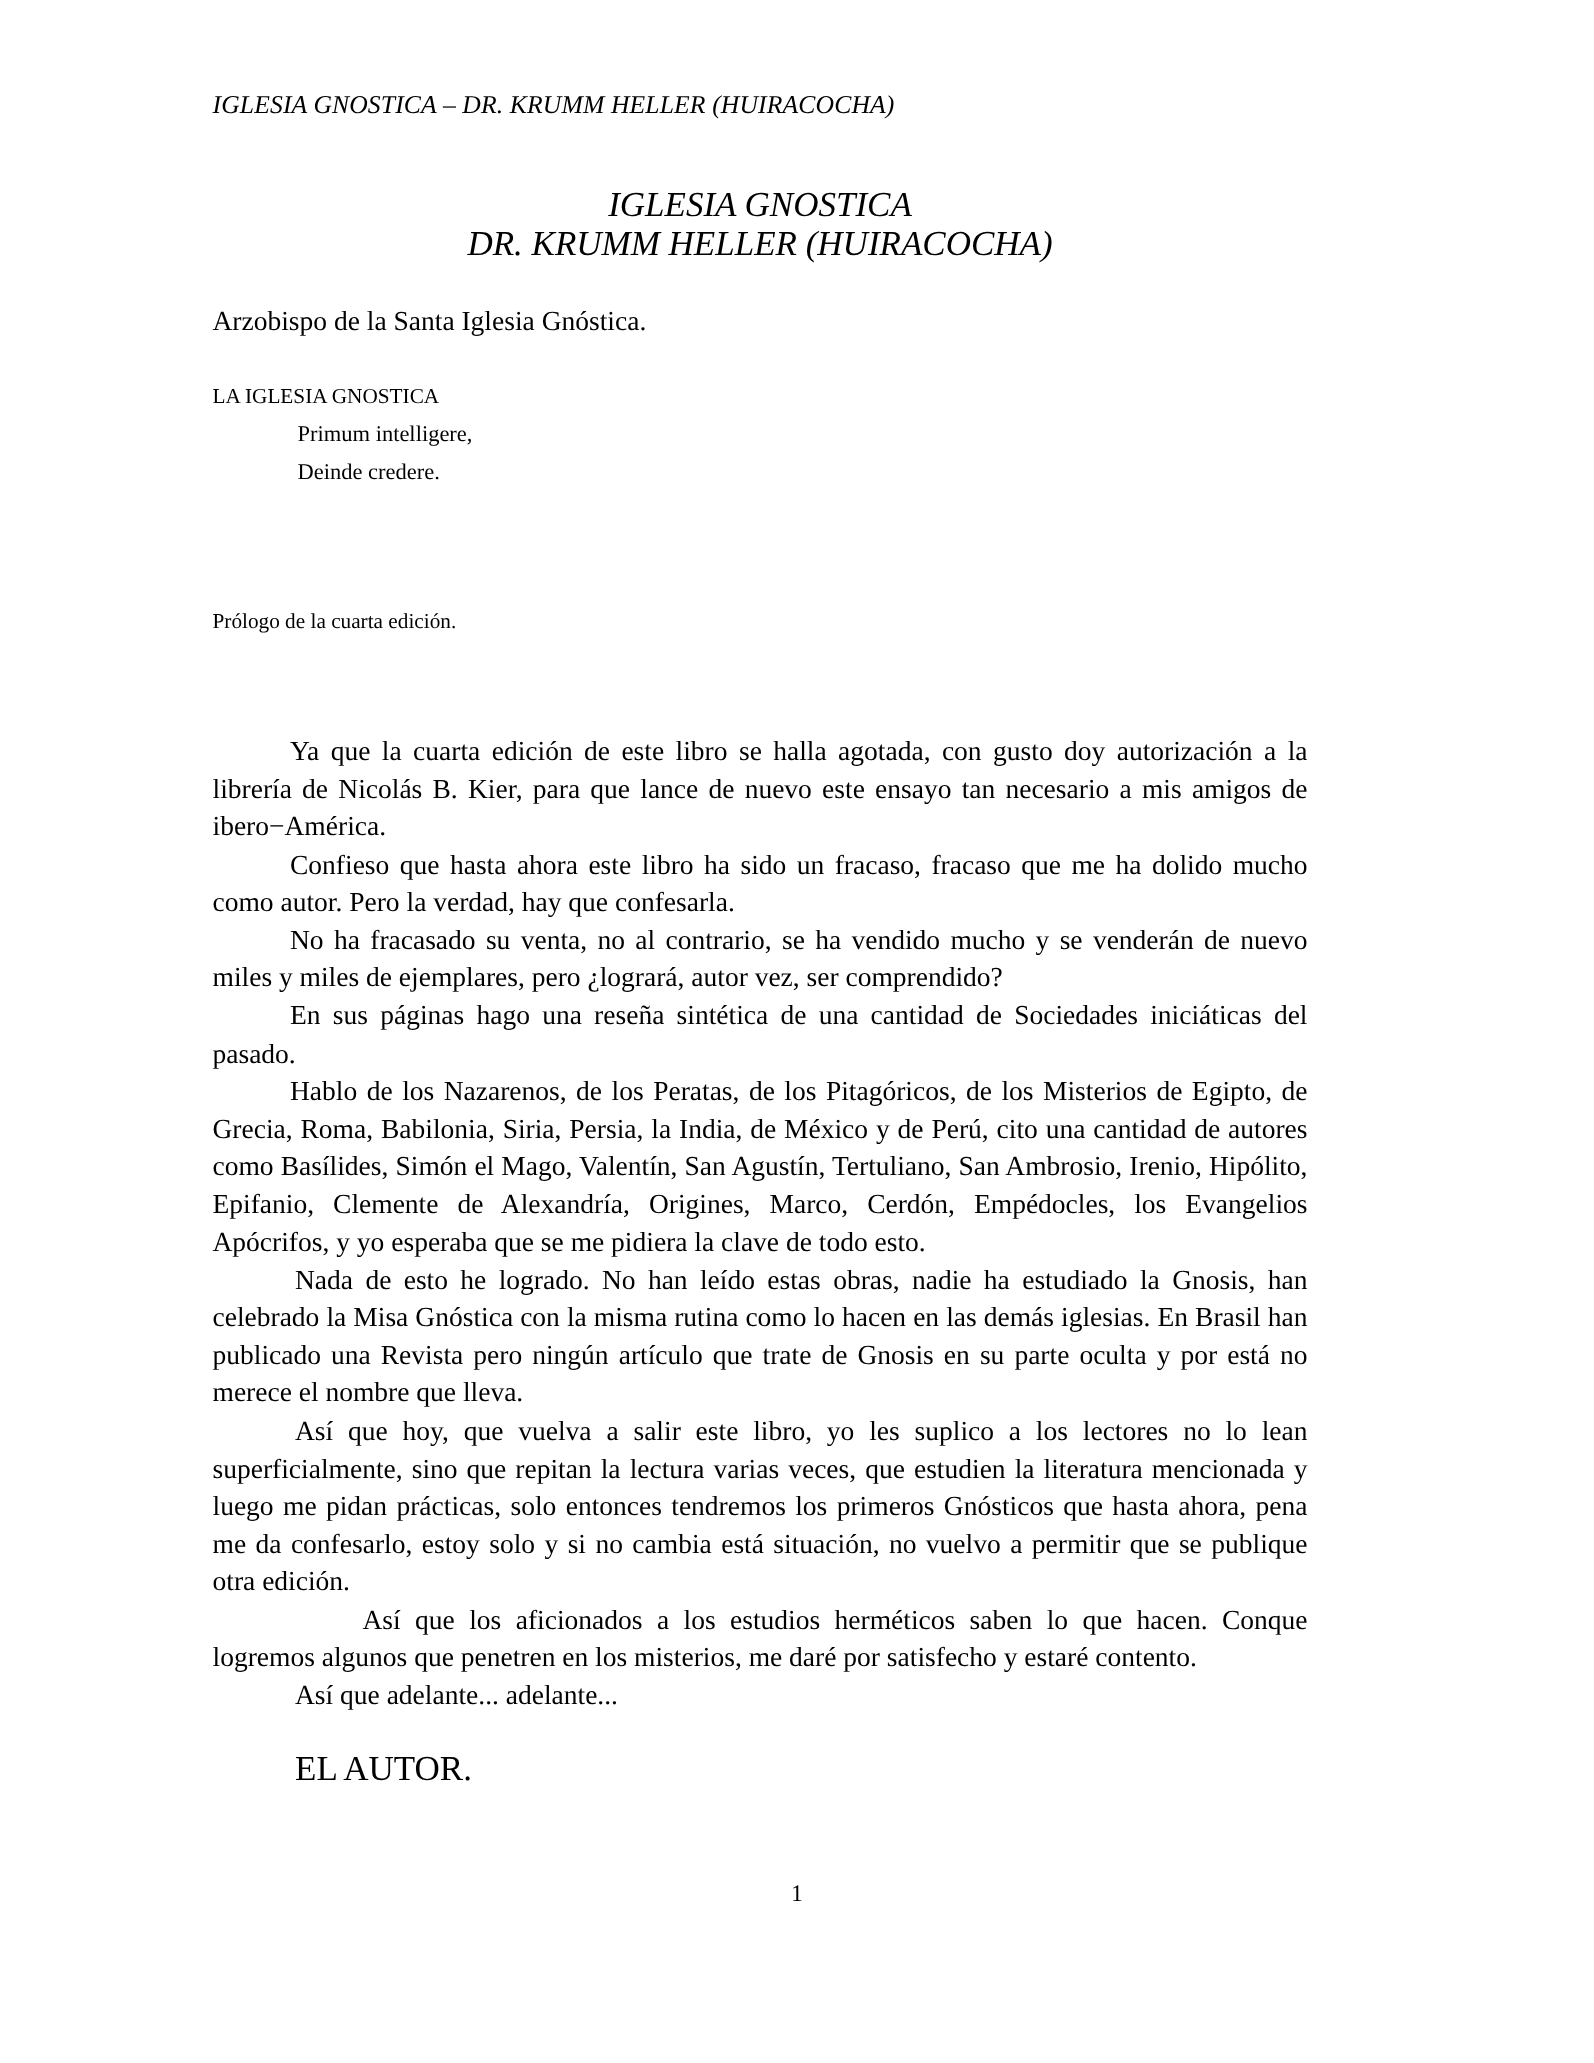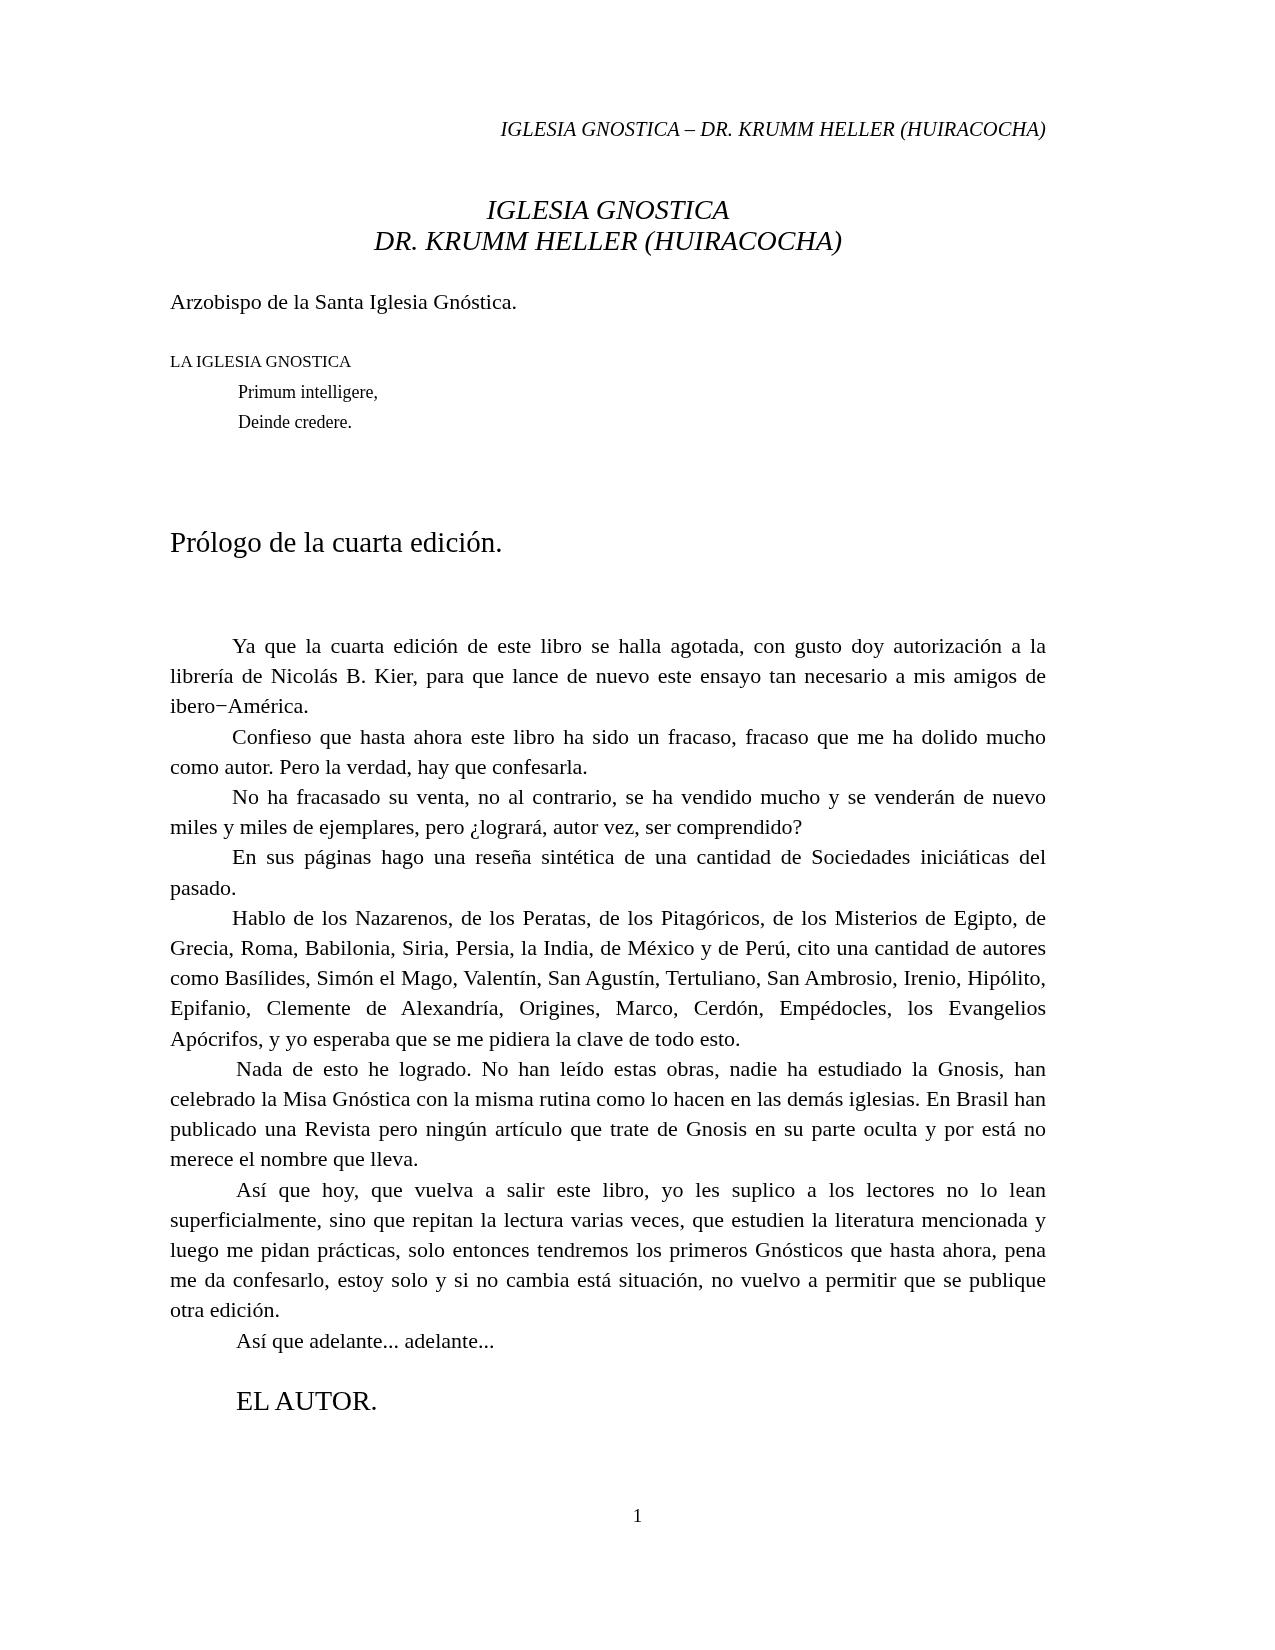--- a/index.html
+++ b/index.html
@@ -21,22 +21,22 @@
   }
   .content {
     position: absolute;
     left: 170px;
     top: 0;
     width: 876px;
   }
 
   
   .running-header {
-    margin-top: 116px;
-    text-align: right;
+    margin-top: 71px;
+    text-align: left;
     font-style: italic;
     font-size: 20.5px;
     line-height: 26px;
     letter-spacing: 0.1px;
   }
 
   
   .title-block {
     margin-top: 52px;
     text-align: center;
@@ -59,21 +59,21 @@
 
   .epigraph {
     margin: 0;
     padding-left: 68px;
     font-size: 18px;
     line-height: 30px;
   }
 
   .prologue {
     margin-top: 90px;
-    font-size: 29px;
+    font-size: 17px;
     line-height: 30px;
   }
 
   .body-block {
     margin-top: 74px;
   }
 
   p.para {
     margin: 0;
     font-size: 22px;
@@ -135,20 +135,21 @@
     <div class="prologue">Prólogo de la cuarta edición.</div>
 
     <div class="body-block">
       <p class="para">Ya que la cuarta edición de este libro se halla agotada, con gusto doy autorización a la librería de Nicolás B. Kier, para que lance de nuevo este ensayo tan  necesario a mis amigos de ibero−América.</p>
       <p class="para">Confieso que hasta ahora este libro ha sido un fracaso, fracaso que me ha dolido mucho como autor. Pero la verdad, hay que confesarla.</p>
       <p class="para">No ha fracasado su venta, no al contrario, se ha vendido mucho y se venderán de nuevo miles y miles de ejemplares, pero ¿logrará, autor vez, ser comprendido?</p>
       <p class="para">En sus páginas hago una reseña sintética de una cantidad de Sociedades iniciáticas del pasado.</p>
       <p class="para">Hablo de los Nazarenos, de los Peratas, de los Pitagóricos, de los Misterios de Egipto, de Grecia, Roma, Babilonia, Siria, Persia, la India, de México y de Perú, cito una cantidad de autores como Basílides, Simón el Mago, Valentín, San Agustín, Tertuliano, San Ambrosio, Irenio, Hipólito, Epifanio, Clemente de Alexandría, Origines, Marco, Cerdón, Empédocles, los Evangelios Apócrifos, y yo esperaba que se me pidiera la clave de todo esto.</p>
       <p class="para indent-small">Nada de esto he logrado. No han leído estas obras, nadie ha estudiado la Gnosis, han celebrado la Misa Gnóstica con la misma rutina como lo hacen en las demás iglesias. En Brasil han publicado una Revista pero ningún artículo que trate de Gnosis en su parte oculta y por está no merece el nombre que lleva.</p>
       <p class="para indent-small">Así que hoy, que vuelva a salir este libro, yo les suplico a los lectores no lo lean superficialmente, sino  que repitan la lectura varias veces, que estudien la literatura mencionada y luego me pidan prácticas, solo entonces tendremos los primeros Gnósticos que hasta ahora, pena me da confesarlo, estoy solo  y si no cambia está situación, no vuelvo a permitir que se publique otra edición.</p>
+      <p class="para indent-wide">Así que los aficionados a los estudios herméticos saben lo que hacen. Conque logremos algunos que penetren en los misterios, me daré por satisfecho y estaré contento.</p>
       <p class="para last-flush">Así que adelante... adelante...</p>
     </div>
 
     <div class="author-sign">EL AUTOR.</div>
 
   </div>
 
   <div class="page-number">1</div>
 </div>
 

